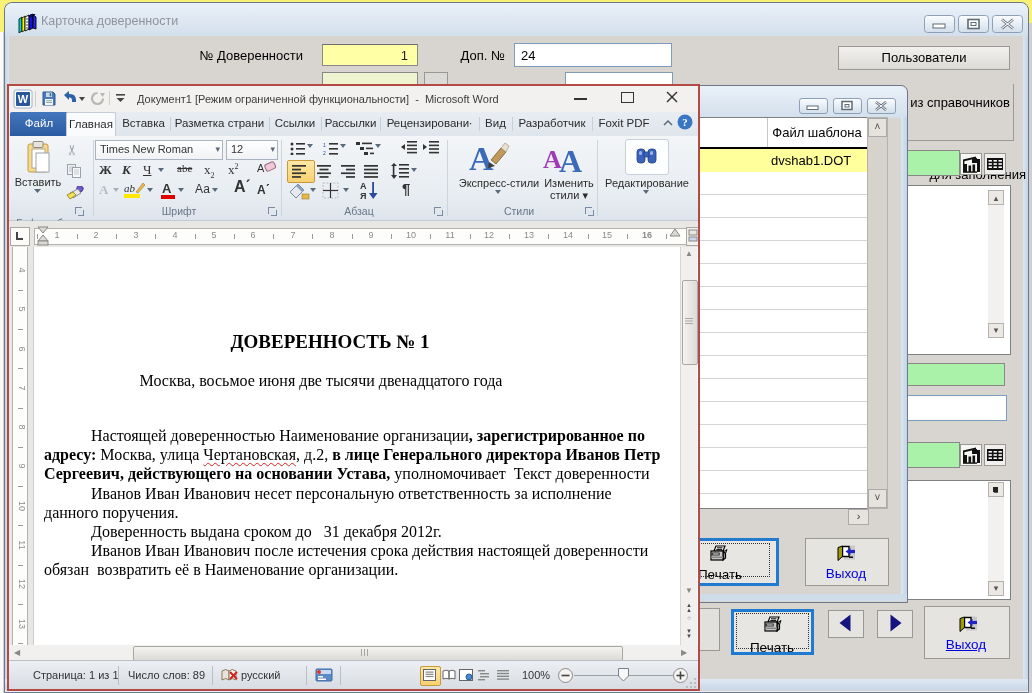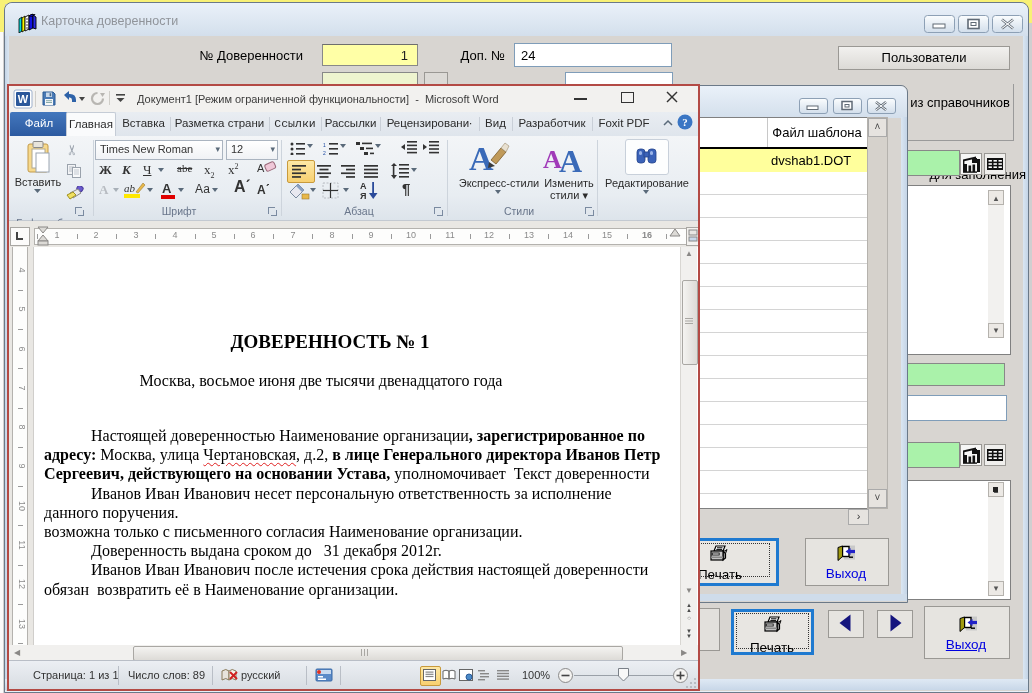--- a/index.html
+++ b/index.html
@@ -366,21 +366,21 @@
       </svg>
     </div>
 
   <div class="abs" style="left:0;top:26px;width:100%;height:24px;background:linear-gradient(#e9edf2,#dfe5ec);border-bottom:1px solid #c8cfd8;"></div>
   <div class="abs" style="left:1px;top:26px;width:58px;height:24px;background:linear-gradient(#4377bd,#2c5aa0);border-radius:2px 2px 0 0;color:#fff;font-size:11.5px;text-align:center;line-height:23px;">Файл</div>
   <div class="abs" style="left:57px;top:26px;width:50px;height:24px;background:#fafbfc;border:1px solid #c5ccd6;border-bottom:none;border-radius:2px 2px 0 0;font-size:11.5px;text-align:center;line-height:22px;color:#2b2b2b;box-sizing:border-box;">Главная</div>
   <div class="abs tabx" style="left:108px;width:53px;">Вставка</div>
   <div class="abs tabsep" style="left:161px;"></div>
   <div class="abs tabx" style="left:161px;width:99px;">Разметка страни</div>
   <div class="abs tabsep" style="left:260px;"></div>
-  <div class="abs tabx" style="left:260px;width:52px;font-family:Liberation Mono, monospace;">Ссылки</div>
+  <div class="abs tabx" style="left:260px;width:52px;">Ссылки</div>
   <div class="abs tabsep" style="left:312px;"></div>
   <div class="abs tabx" style="left:312px;width:59px;">Рассылки</div>
   <div class="abs tabsep" style="left:371px;"></div>
   <div class="abs tabx" style="left:371px;width:99px;">Рецензировани·</div>
   <div class="abs tabsep" style="left:470px;"></div>
   <div class="abs tabx" style="left:470px;width:33px;">Вид</div>
   <div class="abs tabsep" style="left:503px;"></div>
   <div class="abs tabx" style="left:503px;width:80px;">Разработчик</div>
   <div class="abs tabsep" style="left:583px;"></div>
   <div class="abs tabx" style="left:583px;width:64px;">Foxit PDF</div>
@@ -821,21 +821,20 @@
     <div class="abs" style="left:24px;top:0;width:646px;height:398px;background:#fff;border-left:1px solid #d0cecb;"></div>
 
     <div class="abs" style="left:321px;top:84px;width:0;overflow:visible;"><div style="display:inline-block;transform:translateX(-50%);white-space:nowrap;font-family:'Liberation Serif',serif;font-size:19px;font-weight:bold;color:#000;">ДОВЕРЕННОСТЬ № 1</div></div>
     <div class="abs" style="left:312px;top:125px;width:0;overflow:visible;"><div style="display:inline-block;transform:translateX(-50%);white-space:nowrap;font-family:'Liberation Serif',serif;font-size:16px;color:#000;">Москва, восьмое июня две тысячи двенадцатого года</div></div>
     <div class="abs" id="body" style="left:35px;top:179px;width:628px;font-family:'Liberation Serif',serif;font-size:16px;line-height:19.2px;color:#000;">
       <div><span style="display:inline-block;width:47px;"></span>Настоящей доверенностью Наименование организации<b>, зарегистрированное по</b></div>
       <div><b>адресу:</b> Москва, улица <span class="wavy">Чертановская</span>, д.2, <b>в лице Генерального директора Иванов Петр</b></div>
       <div><b>Сергеевич, действующего на основании Устава,</b> уполномочивает &nbsp;Текст доверенности</div>
       <div><span style="display:inline-block;width:47px;"></span>Иванов Иван Иванович несет персональную ответственность за исполнение</div>
       <div>данного поручения.</div>
-      <div>возможна только с письменного согласия Наименование организации.</div>
       <div><span style="display:inline-block;width:47px;"></span>Доверенность выдана сроком до &nbsp;&nbsp;31 декабря 2012г.</div>
       <div><span style="display:inline-block;width:47px;"></span>Иванов Иван Иванович после истечения срока действия настоящей доверенности</div>
       <div>обязан &nbsp;возвратить её в Наименование организации.</div>
     </div>
 
     <div class="abs" style="left:671px;top:0;width:16px;height:352px;background:#f1f0ee;border-left:1px solid #d8d6d2;">
       <div class="abs arrbtn" style="left:1px;top:0px;">▲</div>
       <div class="abs" style="left:1px;top:33px;width:14px;height:83px;background:linear-gradient(90deg,#f4f3f1,#dddbd7);border:1px solid #a9a7a3;border-radius:2px;"></div>
       <div class="abs" style="left:4px;top:71px;width:8px;height:1px;background:#a9a7a3;box-shadow:0 2.5px 0 #a9a7a3,0 5px 0 #a9a7a3;"></div>
       <div class="abs arrbtn" style="left:1px;top:337px;">▼</div>

